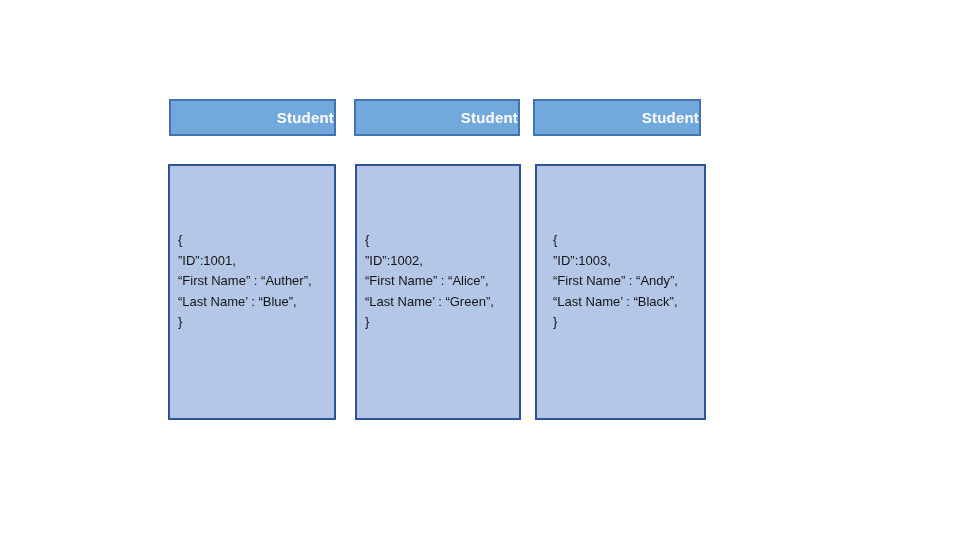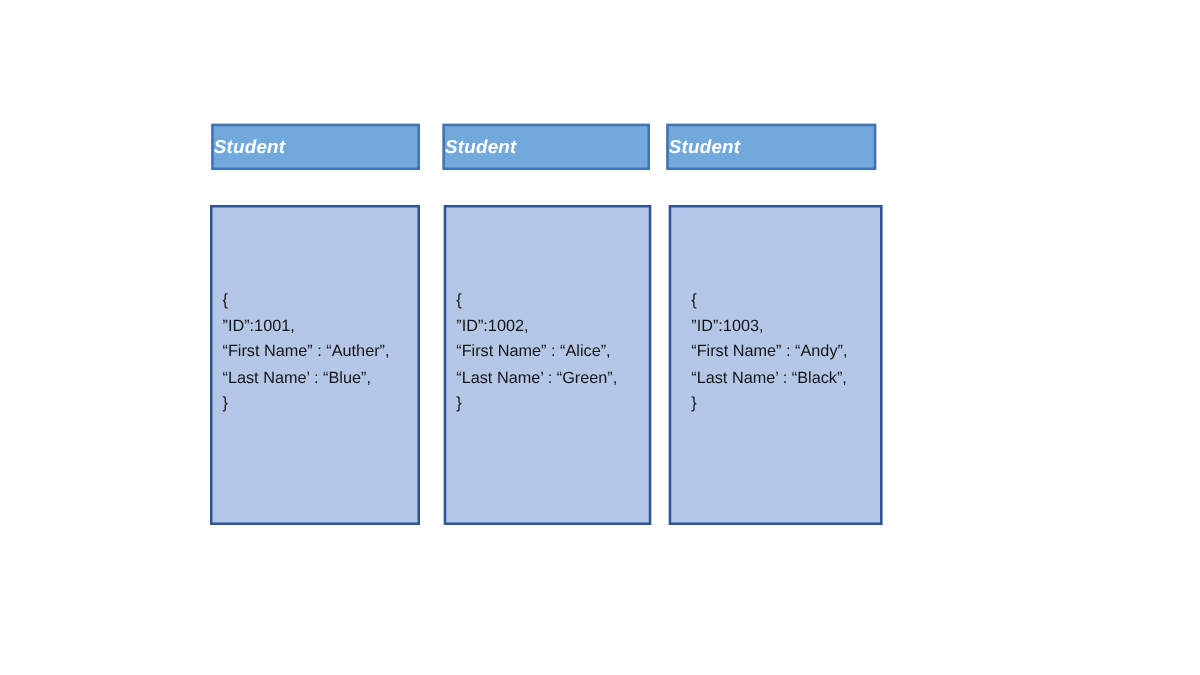--- a/index.html
+++ b/index.html
@@ -24,22 +24,21 @@
     background: var(--canvas-bg);
   }
   .header-box {
     position: absolute;
     top: 99px;
     height: 37px;
     background: var(--header-fill);
     border: 2px solid var(--header-border);
     display: flex;
     align-items: center;
-    justify-content: flex-start;
-    font-style: italic;
+    justify-content: flex-end;
   }
   .header-box .label {
     color: var(--header-text);
     font-size: 15px;
     font-weight: bold;
     letter-spacing: 0.2px;
   }
   .body-box {
     position: absolute;
     top: 164px;

